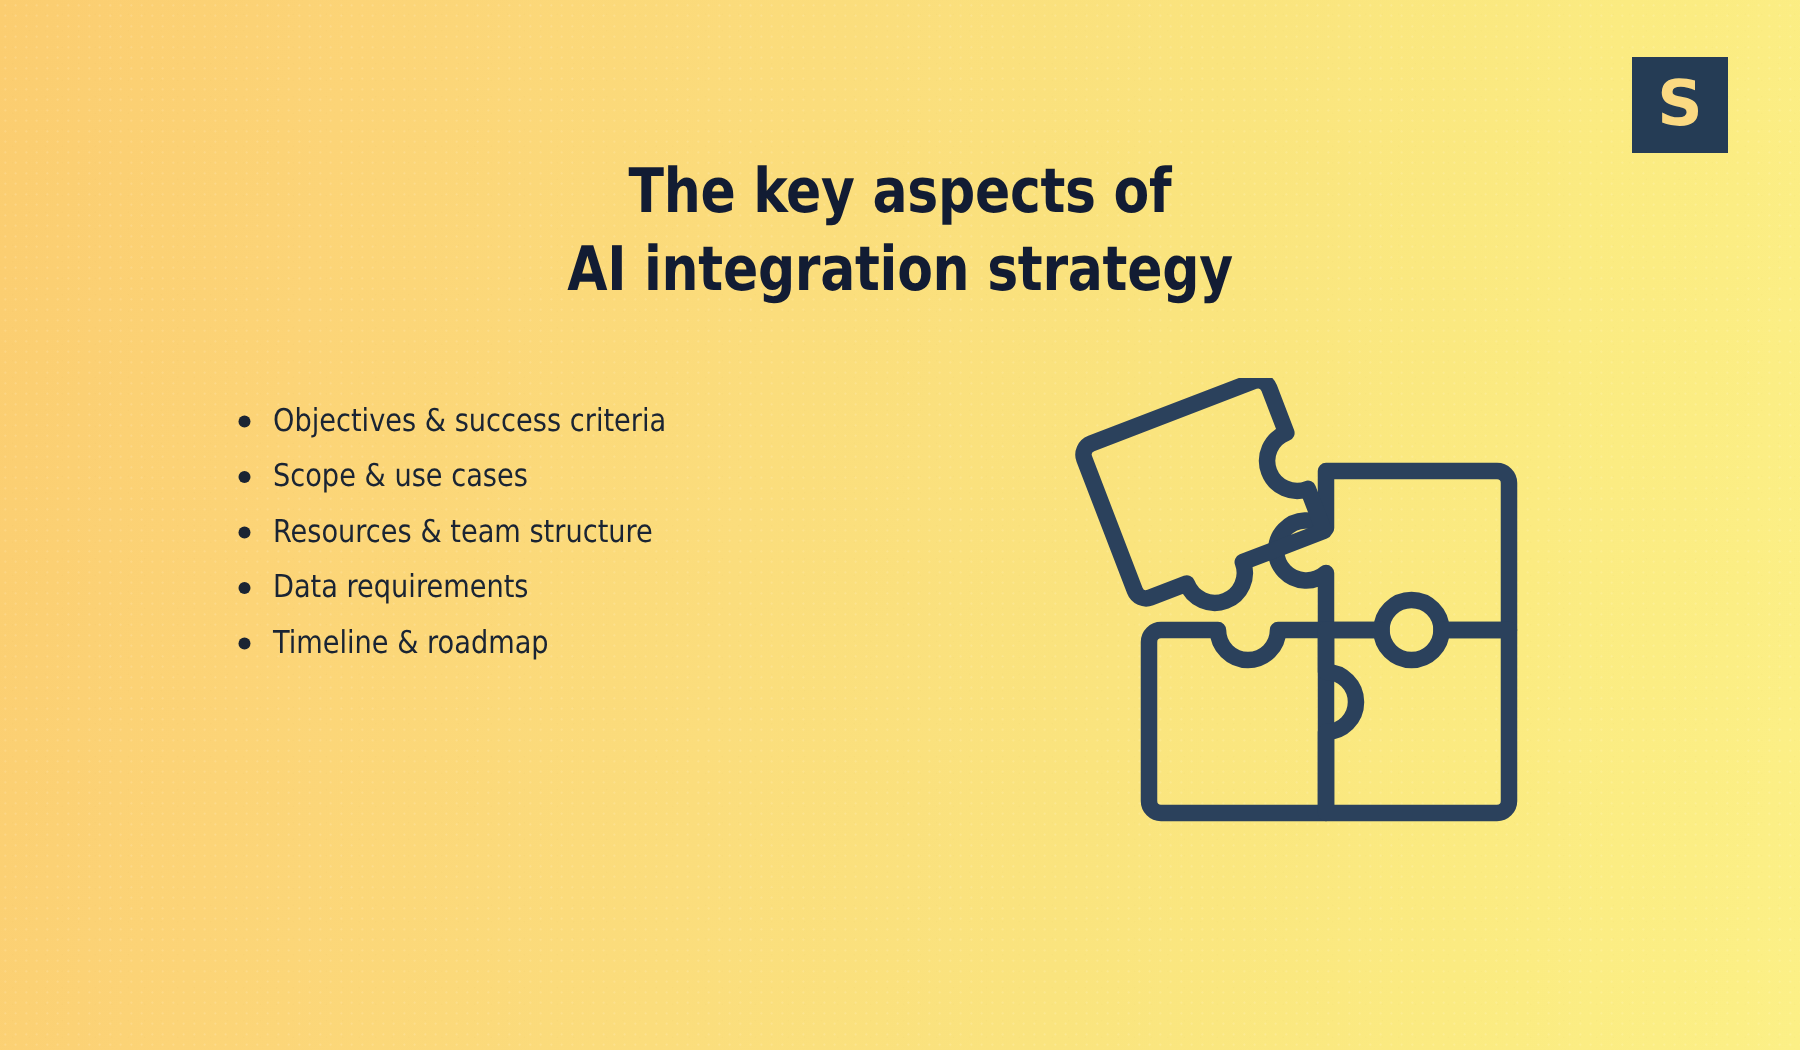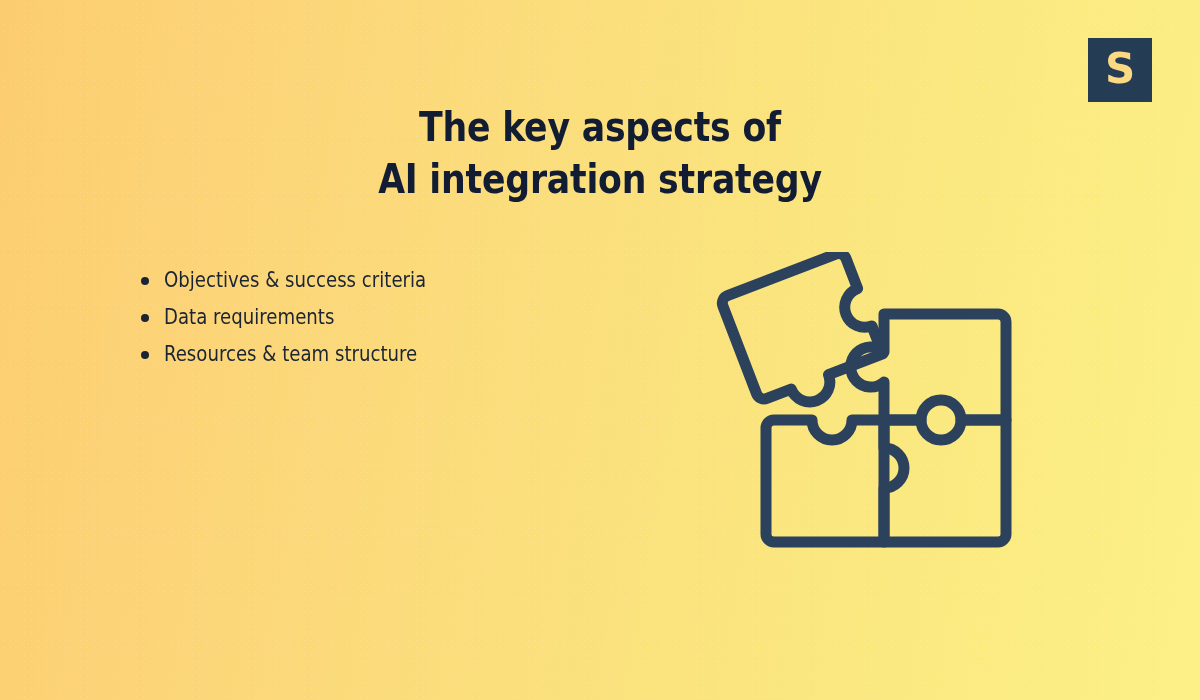--- a/index.html
+++ b/index.html
@@ -78,21 +78,21 @@
     letter-spacing: -0.2px;
     transform: scaleX(0.94);
     transform-origin: 50% 50%;
     z-index: 3;
   }
   .title-line { display: block; white-space: nowrap; }
 
   
   .bullets {
     position: absolute;
-    left: 140px;
+    left: 158px;
     top: 262px;
     margin: 0;
     padding: 0;
     list-style: none;
     z-index: 3;
   }
   .bullet-item {
     position: relative;
     height: 37px;
     padding-left: 24px;
@@ -145,25 +145,33 @@
     <span class="title-line">AI integration strategy</span>
   </h1>
 
   <ul class="bullets">
     <li class="bullet-item">
       <span class="bullet-dot"></span>
       <span class="bullet-text">Objectives &amp; success criteria</span>
     </li>
     <li class="bullet-item">
       <span class="bullet-dot"></span>
+      <span class="bullet-text">Scope &amp; use cases</span>
+    </li>
+    <li class="bullet-item">
+      <span class="bullet-dot"></span>
+      <span class="bullet-text">Resources &amp; team structure</span>
+    </li>
+    <li class="bullet-item">
+      <span class="bullet-dot"></span>
       <span class="bullet-text">Data requirements</span>
     </li>
     <li class="bullet-item">
       <span class="bullet-dot"></span>
-      <span class="bullet-text">Resources &amp; team structure</span>
+      <span class="bullet-text">Timeline &amp; roadmap</span>
     </li>
   </ul>
 
   <div class="puzzle">
     <svg viewBox="0 0 300 300" xmlns="http://www.w3.org/2000/svg">
       <g fill="none" stroke="#2b415c" stroke-width="11" stroke-linecap="round" stroke-linejoin="round">
 
         <path d="M 168 62
                  L 282 62
                  A 8 8 0 0 1 290 70

